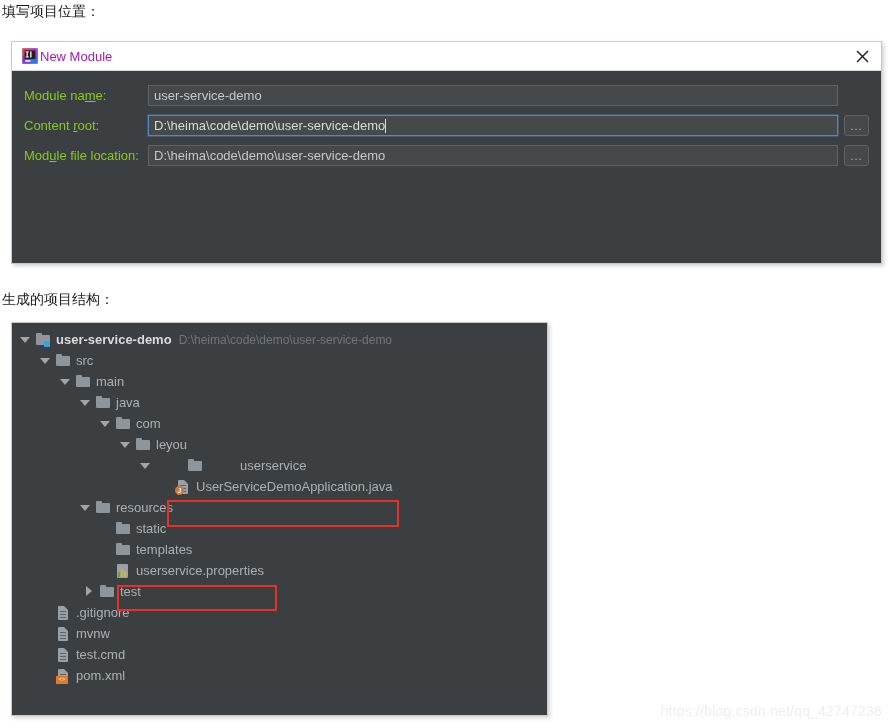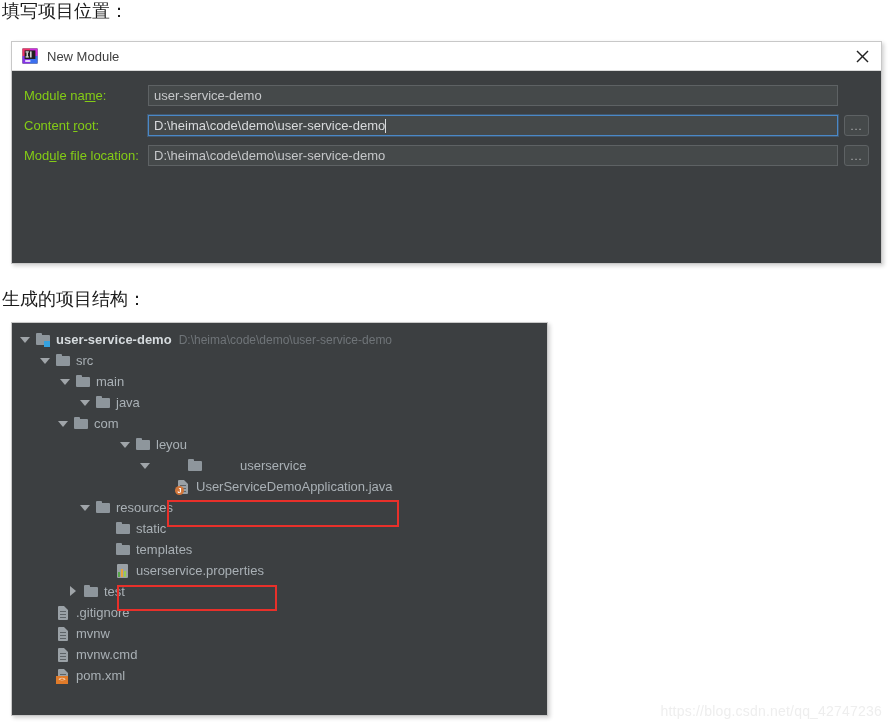--- a/index.html
+++ b/index.html
@@ -9,21 +9,21 @@
     font-family:"Liberation Sans","DejaVu Sans",sans-serif;
     position:relative;
     overflow:hidden;
     -webkit-font-smoothing:antialiased;
   }
 
   
   .caption{
     position:absolute;
     color:#1a1a1a;
-    font-size:18px;
+    font-size:14px;
     line-height:18px;
     white-space:nowrap;
     text-align:right;
   }
   #caption-location{ left:2px; top:2px; }
   #caption-structure{ left:2px; top:290px; }
 
   
   #new-module-dialog{
     position:absolute;
@@ -36,23 +36,23 @@
   }
   #dialog-titlebar{
     height:29px;
     background:#ffffff;
     border-bottom:1px solid #d9d9d9;
     display:flex;align-items:center;
     padding:0 8px 0 10px;
     box-sizing:border-box;
   }
   #dialog-title-text{
-    color:#404040;
+    color:#a21caf;
     font-size:13px;
-    margin-left:9px;
+    margin-left:2px;
     white-space:nowrap;
   }
   .idea-icon{
     width:16px;height:16px;position:relative;flex:0 0 16px;
   }
   #dialog-close-button{
     margin-left:auto;
     width:22px;height:22px;
     display:flex;align-items:center;justify-content:center;
     cursor:pointer;
@@ -364,21 +364,21 @@
       </div>
       <div class="tree-row" style="padding-left: 68px;">
         <span class="twisty expanded">
           <i></i>
         </span>
         <span class="node-icon ">
           <span class="ic-folder"></span>
         </span>
         <span class="node-label">java</span>
       </div>
-      <div class="tree-row" style="padding-left: 46px;">
+      <div class="tree-row" style="padding-left: 88px;">
         <span class="twisty expanded">
           <i></i>
         </span>
         <span class="node-icon ">
           <span class="ic-folder"></span>
         </span>
         <span class="node-label">com</span>
       </div>
       <div class="tree-row" style="padding-left: 108px;">
         <span class="twisty expanded">
@@ -437,21 +437,21 @@
           <span class="ic-props">
             <span class="bars">
               <span></span>
               <span></span>
               <span></span>
             </span>
           </span>
         </span>
         <span class="node-label">userservice.properties</span>
       </div>
-      <div class="tree-row" style="padding-left: 56px;">
+      <div class="tree-row" style="padding-left: 72px;">
         <span class="twisty collapsed">
           <i></i>
         </span>
         <span class="node-icon ">
           <span class="ic-folder"></span>
         </span>
         <span class="node-label">test</span>
       </div>
       <div class="tree-row" style="padding-left: 28px; text-align: center;">
         <span class="twisty none"></span>
@@ -471,21 +471,21 @@
         </span>
         <span class="node-label">mvnw</span>
       </div>
       <div class="tree-row" style="padding-left: 28px;">
         <span class="twisty none"></span>
         <span class="node-icon ">
           <span class="ic-file">
             <span class="lines"></span>
           </span>
         </span>
-        <span class="node-label">mvnw.cmd</span>
+        <span class="node-label">test.cmd</span>
       </div>
       <div class="tree-row" style="padding-left: 28px;">
         <span class="twisty none"></span>
         <span class="node-icon ic-xml">
           <span class="ic-file">
             <span class="lines"></span>
           </span>
           <span class="tag">&lt;&gt;</span>
         </span>
         <span class="node-label">pom.xml</span>

